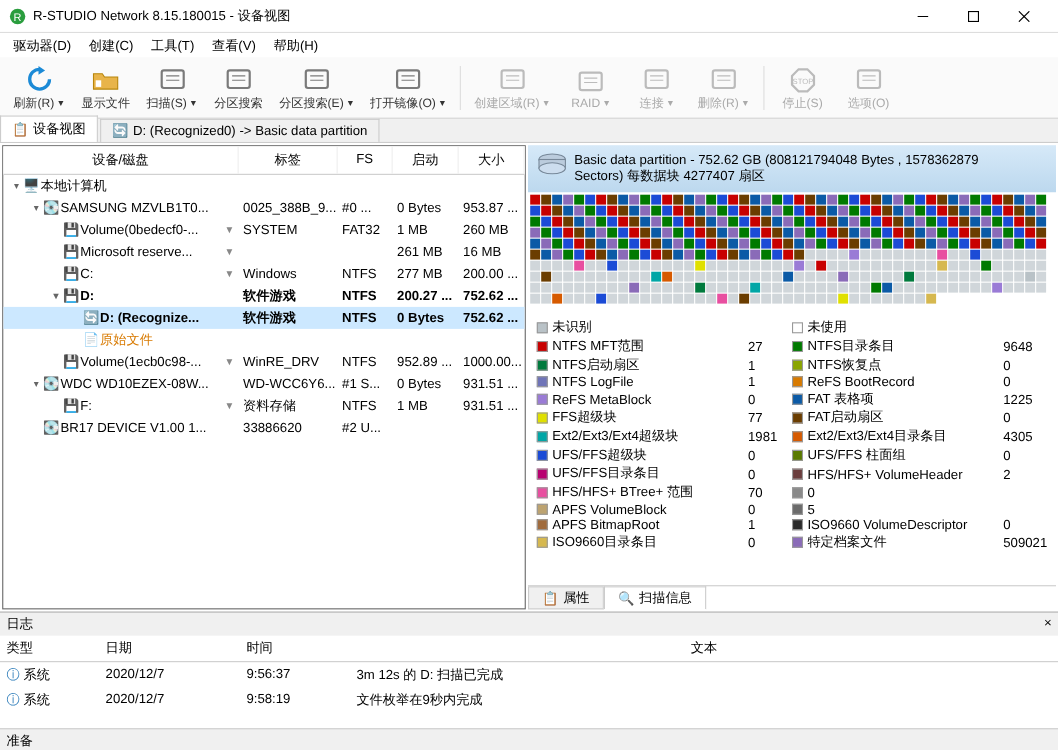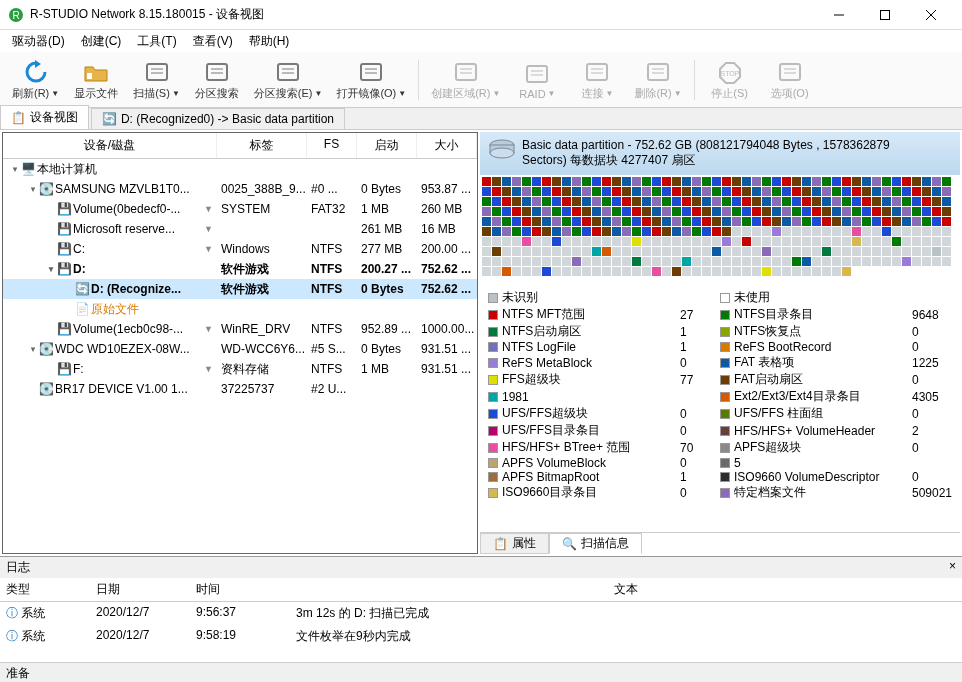--- a/index.html
+++ b/index.html
@@ -49,21 +49,21 @@
 .rstats .lab { flex:1; white-space:nowrap; overflow:hidden; text-overflow:ellipsis; }
 .rstats .val { width: 40px; text-align:left; }
 .rtabs { height: 22px; display:flex; border-top:1px solid #ccc; }
 .rtabs .rtab { padding: 3px 12px; border:1px solid #ccc; background:#f0f0f0; display:flex; align-items:center; gap:4px; font-size:12px; }
 .rtabs .rtab.active { background:#fff; border-bottom:1px solid #fff; }
 .log { border-top: 1px solid #999; display:flex; flex-direction:column; }
 .log .ltitle { background:#f0f0f0; padding:2px 6px; font-size:12px; display:flex; justify-content:space-between; }
 .log .lgrid { }
 .log .lgh { display:flex; border-bottom:1px solid #ccc; font-size:12px; background:#fff; }
 .log .lgh div, .log .lgr div { padding:3px 6px; }
-.log .lg1{width:90px;} .log .lg2{width:100px;} .log .lg3{width:100px;} .log .lg4{flex:1;}
+.log .lg1{width:90px;} .log .lg2{width:100px;} .log .lg3{width:100px;margin-left:28px;} .log .lg4{flex:1;}
 .log .lgr { display:flex; font-size:12px; }
 .log .lgbody { height: 60px; overflow:auto; }
 .status { height:20px; background:#f0f0f0; border-top:1px solid #ccc; padding:2px 6px; font-size:12px; }
 svg { display:block; }
 </style>
 </head>
 <body>
 
 <div class="titlebar">
   <span class="icon">
@@ -387,21 +387,21 @@
           <div class="c5">1000.00...</div>
         </div>
         <div class="lrow">
           <div class="c1">
             <span class="ind" style="width:24px"></span>
             <span class="tw">▾</span>
             <span class="ic">💽</span>
             <span>WDC WD10EZEX-08W...</span>
           </div>
           <div class="c2">WD-WCC6Y6...</div>
-          <div class="c3">#5 S...</div>
+          <div class="c3">#1 S...</div>
           <div class="c4">0 Bytes</div>
           <div class="c5">931.51 ...</div>
         </div>
         <div class="lrow">
           <div class="c1">
             <span class="ind" style="width:42px"></span>
             <span class="tw"></span>
             <span class="ic">💾</span>
             <span>F:</span>
             <span style="margin-left:auto;font-size:9px;color:#888;padding-right:4px;">▼</span>
@@ -411,21 +411,21 @@
           <div class="c4">1 MB</div>
           <div class="c5">931.51 ...</div>
         </div>
         <div class="lrow">
           <div class="c1">
             <span class="ind" style="width:24px"></span>
             <span class="tw"></span>
             <span class="ic">💽</span>
             <span>BR17 DEVICE V1.00 1...</span>
           </div>
-          <div class="c2">37225737</div>
+          <div class="c2">33886620</div>
           <div class="c3">#2 U...</div>
           <div class="c4"></div>
           <div class="c5"></div>
         </div>
       </div>
   </div>
   <div class="right">
     <div class="rhead">
       <span>
           <svg width="28" height="22">
@@ -972,20 +972,21 @@
           </div>
           <div class="scol">
             <span class="sq" style="background:#6b3d00"></span>
             <span class="lab">FAT启动扇区</span>
             <span class="val">0</span>
           </div>
         </div>
         <div class="srow">
           <div class="scol">
             <span class="sq" style="background:#00a6a6"></span>
+            <span class="lab">Ext2/Ext3/Ext4超级块</span>
             <span class="val">1981</span>
           </div>
           <div class="scol">
             <span class="sq" style="background:#d65a00"></span>
             <span class="lab">Ext2/Ext3/Ext4目录条目</span>
             <span class="val">4305</span>
           </div>
         </div>
         <div class="srow">
           <div class="scol">
@@ -1012,21 +1013,20 @@
           </div>
         </div>
         <div class="srow">
           <div class="scol">
             <span class="sq" style="background:#e84fa0"></span>
             <span class="lab">HFS/HFS+ BTree+ 范围</span>
             <span class="val">70</span>
           </div>
           <div class="scol">
             <span class="sq" style="background:#8a8a8a"></span>
-            <span class="lab">APFS超级块</span>
             <span class="val">0</span>
           </div>
         </div>
         <div class="srow">
           <div class="scol">
             <span class="sq" style="background:#bda370"></span>
             <span class="lab">APFS VolumeBlock</span>
             <span class="val">0</span>
           </div>
           <div class="scol">

